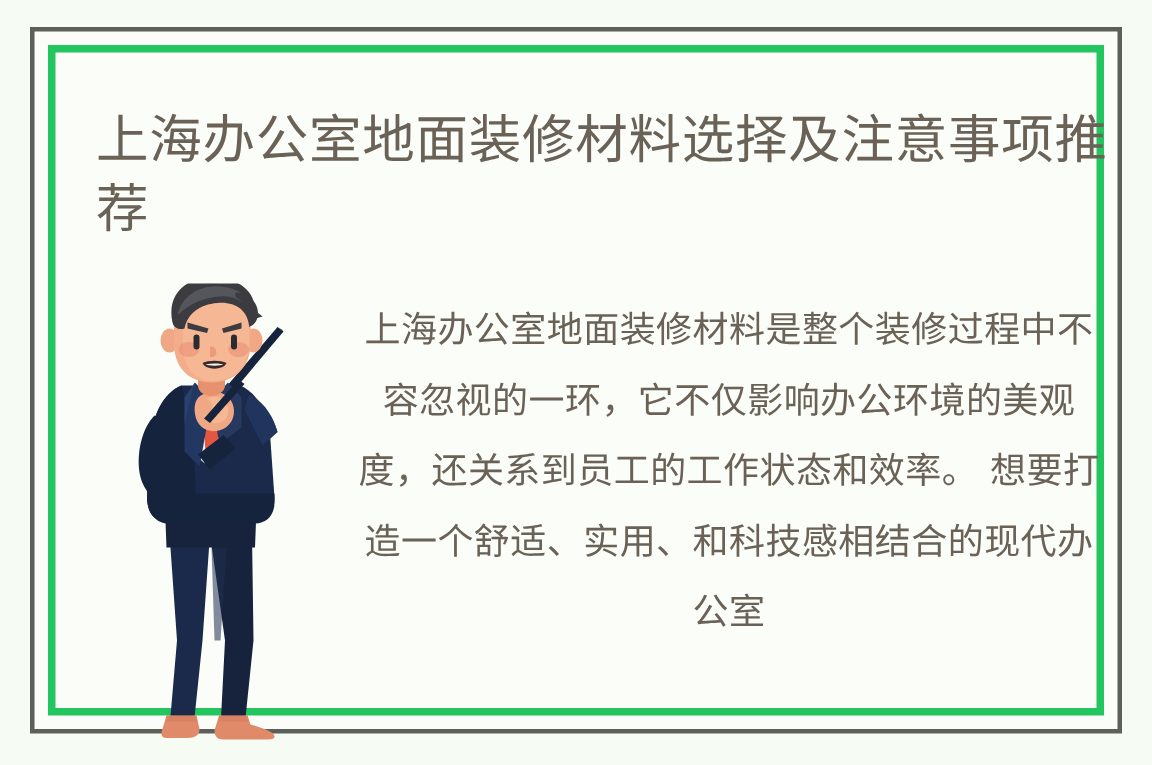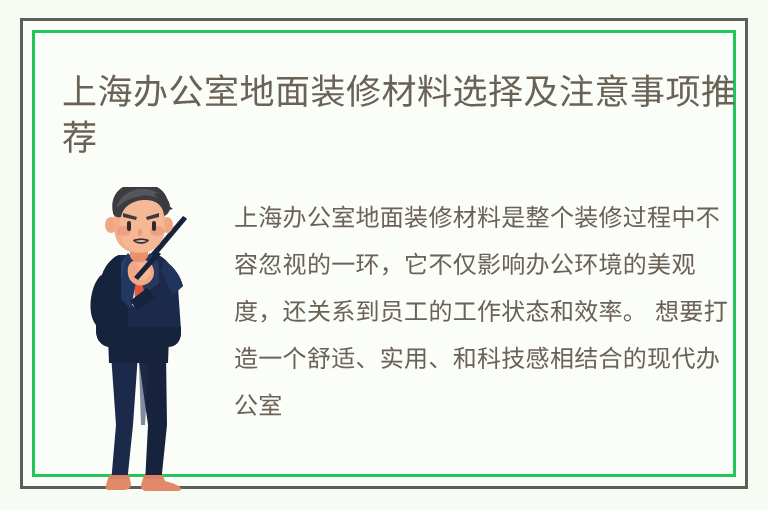--- a/index.html
+++ b/index.html
@@ -32,21 +32,21 @@
     border: 3px solid #5d6059;
     box-sizing: border-box;
     background: #fbfdf9;
   }
   .frame-inner {
     position: absolute;
     left: 9px;
     top: 9px;
     right: 9px;
     bottom: 9px;
-    border: 3px solid #22c55e;
+    border: 5px solid #22c55e;
     box-sizing: border-box;
     background: #fbfdf9;
     text-decoration: underline;
   }
 
   
   .content {
     position: absolute;
     left: 0;
     top: 0;
@@ -92,21 +92,21 @@
   .body-text {
     position: absolute;
     left: 199px;
     top: 16px;
     width: 500px;
     margin: 0;
     font-size: 24px;
     line-height: 47px;
     color: #6b6257;
     letter-spacing: 0.3px;
-    text-align: left;
+    text-align: center;
   }
 </style>
 </head>
 <body>
 
 <div id="page">
 
   <div class="frame-outer">
     <div class="frame-inner">
 

